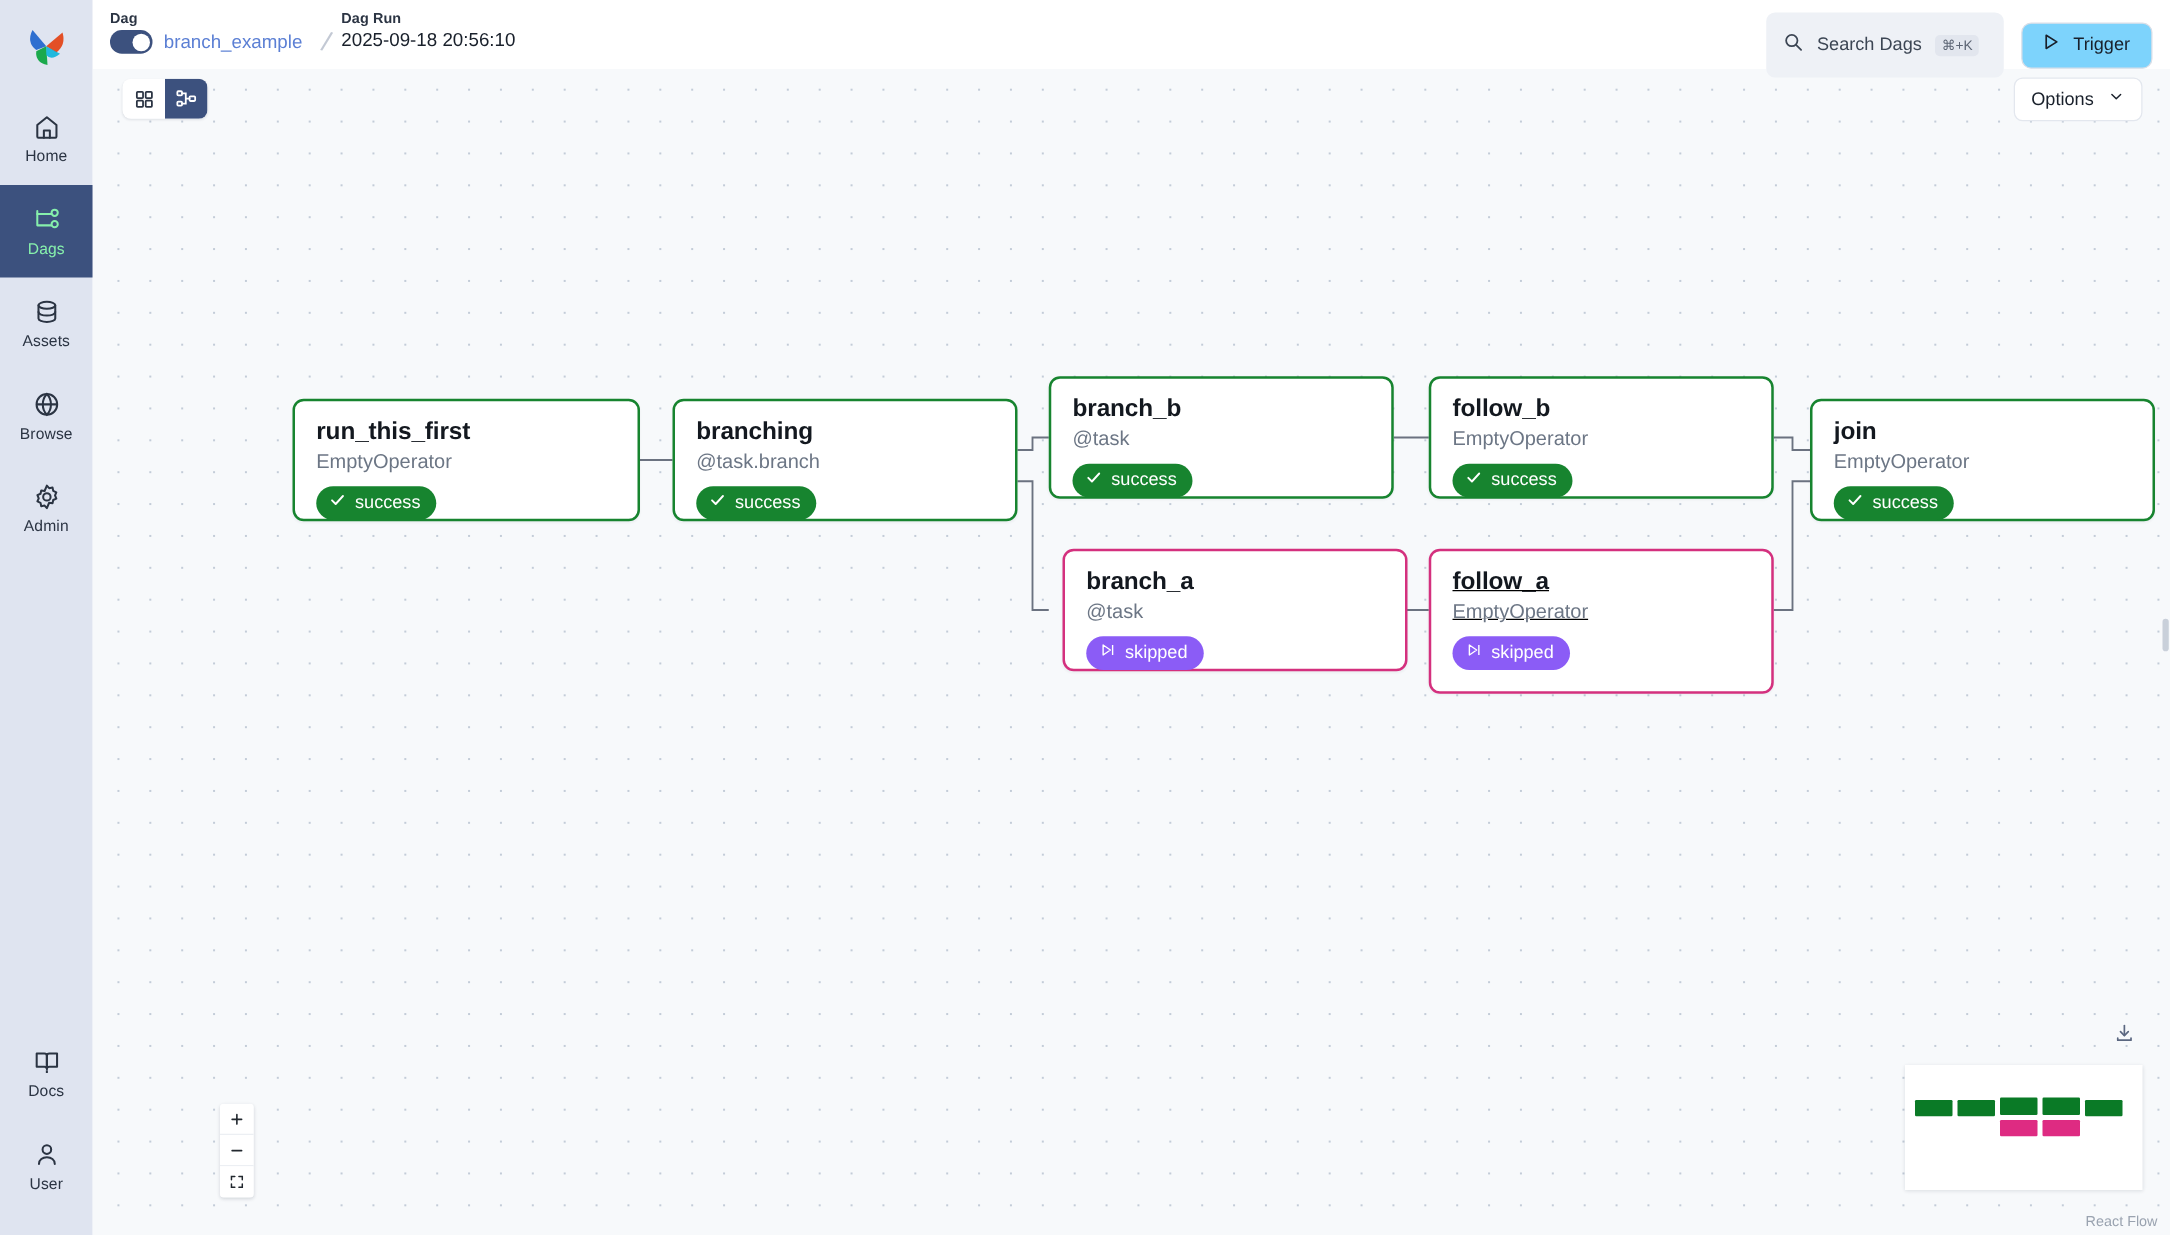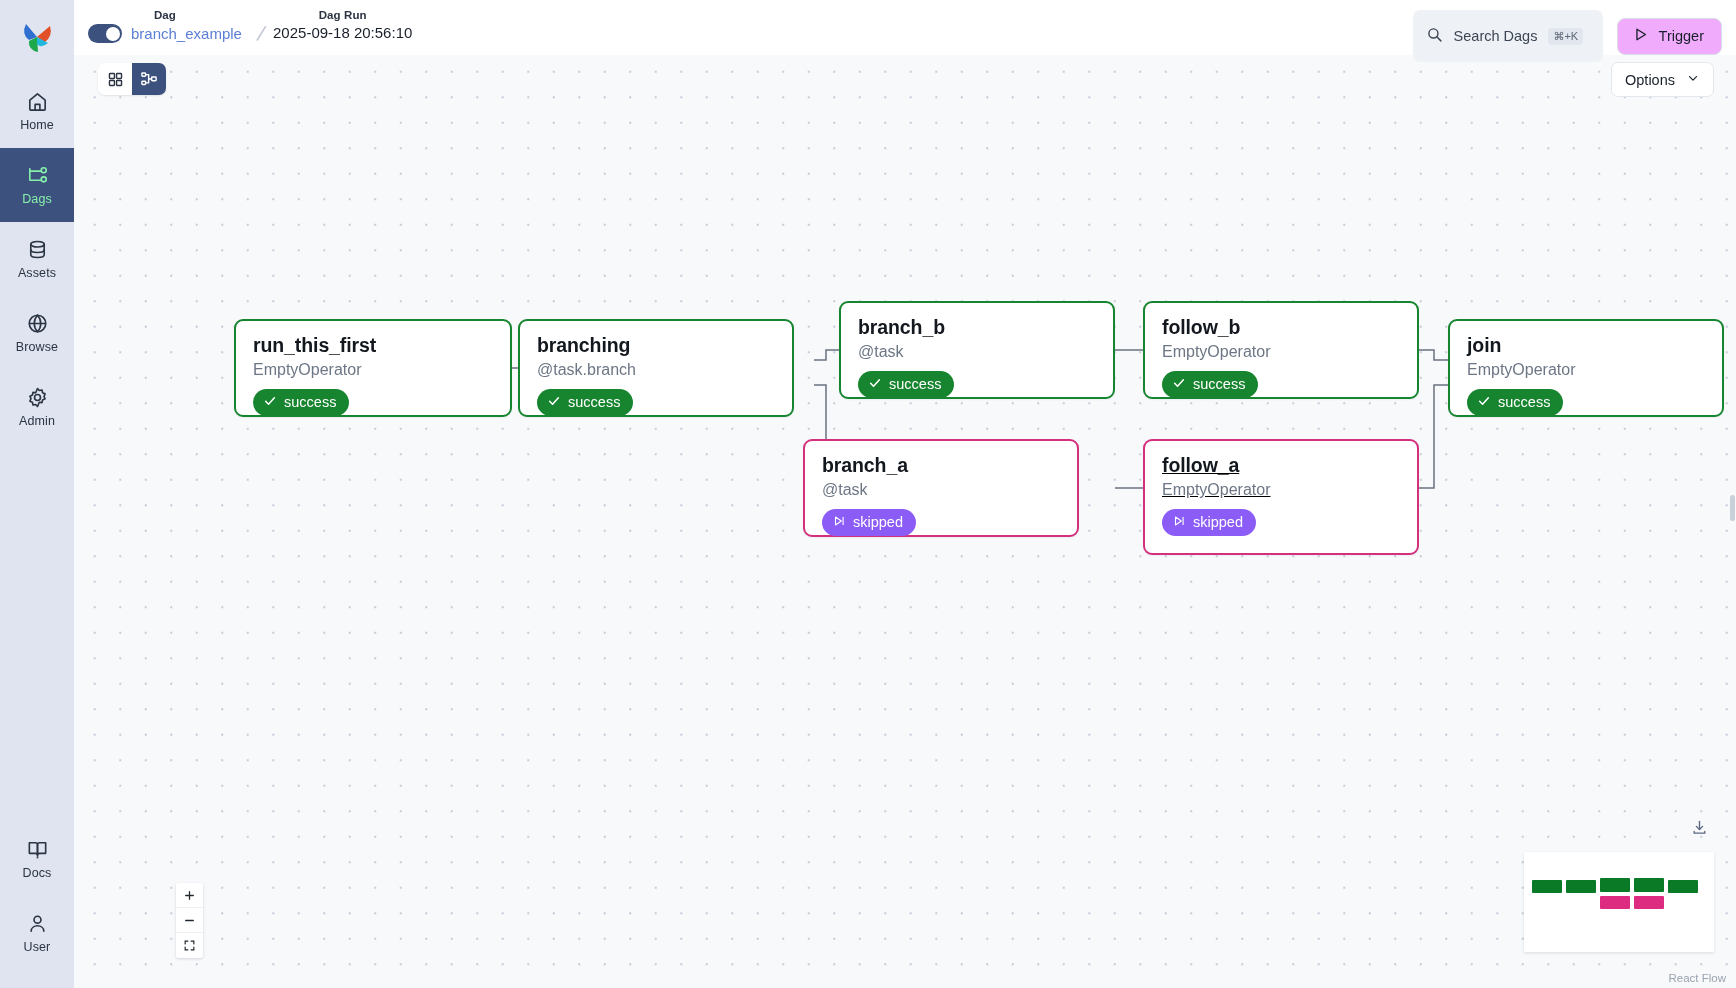--- a/index.html
+++ b/index.html
@@ -74,21 +74,21 @@
     height: 55px;
     background: #ffffff;
     display: flex;
     align-items: flex-start;
     padding: 8px 14px 0 14px;
     z-index: 4;
   }
   .crumbs { display: flex; align-items: flex-start; gap: 0; padding-top: 1px; }
 
   .crumb-block { display: flex; flex-direction: column; gap: 3px; }
-  .crumb-kicker { font-size: 11.5px; font-weight: bold; color: #2b3443; letter-spacing: .1px; text-align: center; }
+  .crumb-kicker { font-size: 11.5px; font-weight: bold; color: #2b3443; letter-spacing: .1px; }
   .crumb-row { display: flex; align-items: center; gap: 9px; }
 
   .dag-toggle {
     width: 34px; height: 19px; border-radius: 10px;
     background: #3c517e; position: relative; cursor: pointer; flex: 0 0 auto;
   }
   .dag-toggle::after {
     content: ""; position: absolute; top: 2.5px; right: 2.5px;
     width: 14px; height: 14px; border-radius: 50%; background: #fff;
   }
@@ -110,21 +110,21 @@
   }
   .search-text { font-size: 14.5px; color: #3c4654; }
   .kbd {
     font-size: 11px; color: #5c6574; background: #e2e6ee;
     border-radius: 4px; padding: 2px 5px; font-family: "Liberation Sans", sans-serif;
   }
   .trigger-btn {
     display: flex; align-items: center; gap: 10px;
     height: 37px; padding: 0 17px 0 14px;
     border: 1px solid #d9dee7; border-radius: 8px;
-    background: #f0abfc; cursor: pointer;
+    background: #7dd3fc; cursor: pointer;
   }
   .trigger-label { font-size: 14.5px; color: #19202b; }
 
   
   .canvas {
     position: absolute;
     top: 55px; left: 0; right: 0; bottom: 0;
     background-color: #f7f9fb;
     background-image: radial-gradient(circle, #c3ccd8 1.05px, transparent 1.05px);
     background-size: 25.5px 25.5px;
@@ -421,21 +421,21 @@
           </g>
         </svg>
 
         <div id="nodes-layer">
             <div class="node" style="left: 160px; top: 264px; width: 278px; height: 98px;"><div class="node-title">run_this_first</div><div class="node-op">EmptyOperator</div><div class="badge">
                 <span><svg width="14" height="14" viewBox="0 0 24 24" fill="none" stroke="#ffffff" stroke-width="2.6" stroke-linecap="round" stroke-linejoin="round">
                     <path d="M4.5 12.5l5 5 10-11"></path>
                   </svg></span>
                 <span>success</span>
               </div></div>
-            <div class="node" style="left: 444px; top: 264px; width: 276px; height: 98px;"><div class="node-title">branching</div><div class="node-op">@task.branch</div><div class="badge">
+            <div class="node" style="left: 464px; top: 264px; width: 276px; height: 98px;"><div class="node-title">branching</div><div class="node-op">@task.branch</div><div class="badge">
                 <span><svg width="14" height="14" viewBox="0 0 24 24" fill="none" stroke="#ffffff" stroke-width="2.6" stroke-linecap="round" stroke-linejoin="round">
                     <path d="M4.5 12.5l5 5 10-11"></path>
                   </svg></span>
                 <span>success</span>
               </div></div>
             <div class="node" style="left: 765px; top: 246px; width: 276px; height: 98px;"><div class="node-title">branch_b</div><div class="node-op">@task</div><div class="badge">
                 <span><svg width="14" height="14" viewBox="0 0 24 24" fill="none" stroke="#ffffff" stroke-width="2.6" stroke-linecap="round" stroke-linejoin="round">
                     <path d="M4.5 12.5l5 5 10-11"></path>
                   </svg></span>
                 <span>success</span>
@@ -445,21 +445,21 @@
                     <path d="M4.5 12.5l5 5 10-11"></path>
                   </svg></span>
                 <span>success</span>
               </div></div>
             <div class="node" style="left: 1374px; top: 264px; width: 276px; height: 98px;"><div class="node-title">join</div><div class="node-op">EmptyOperator</div><div class="badge">
                 <span><svg width="14" height="14" viewBox="0 0 24 24" fill="none" stroke="#ffffff" stroke-width="2.6" stroke-linecap="round" stroke-linejoin="round">
                     <path d="M4.5 12.5l5 5 10-11"></path>
                   </svg></span>
                 <span>success</span>
               </div></div>
-            <div class="node skipped" style="left: 729px; top: 384px; width: 276px; height: 98px;"><div class="node-title">branch_a</div><div class="node-op">@task</div><div class="badge skipped">
+            <div class="node skipped" style="left: 776px; top: 384px; width: 276px; height: 98px;"><div class="node-title">branch_a</div><div class="node-op">@task</div><div class="badge skipped">
                 <span><svg width="14" height="14" viewBox="0 0 24 24" fill="none" stroke="#ffffff" stroke-width="1.9" stroke-linejoin="round">
                     <path d="M6 5.2l10 6.8-10 6.8z"></path>
                     <path d="M19 5v14"></path>
                   </svg></span>
                 <span>skipped</span>
               </div></div>
             <div class="node skipped" style="left: 1069px; top: 384px; width: 276px; height: 116px; text-decoration: underline;"><div class="node-title">follow_a</div><div class="node-op">EmptyOperator</div><div class="badge skipped">
                 <span><svg width="14" height="14" viewBox="0 0 24 24" fill="none" stroke="#ffffff" stroke-width="1.9" stroke-linejoin="round">
                     <path d="M6 5.2l10 6.8-10 6.8z"></path>
                     <path d="M19 5v14"></path>

